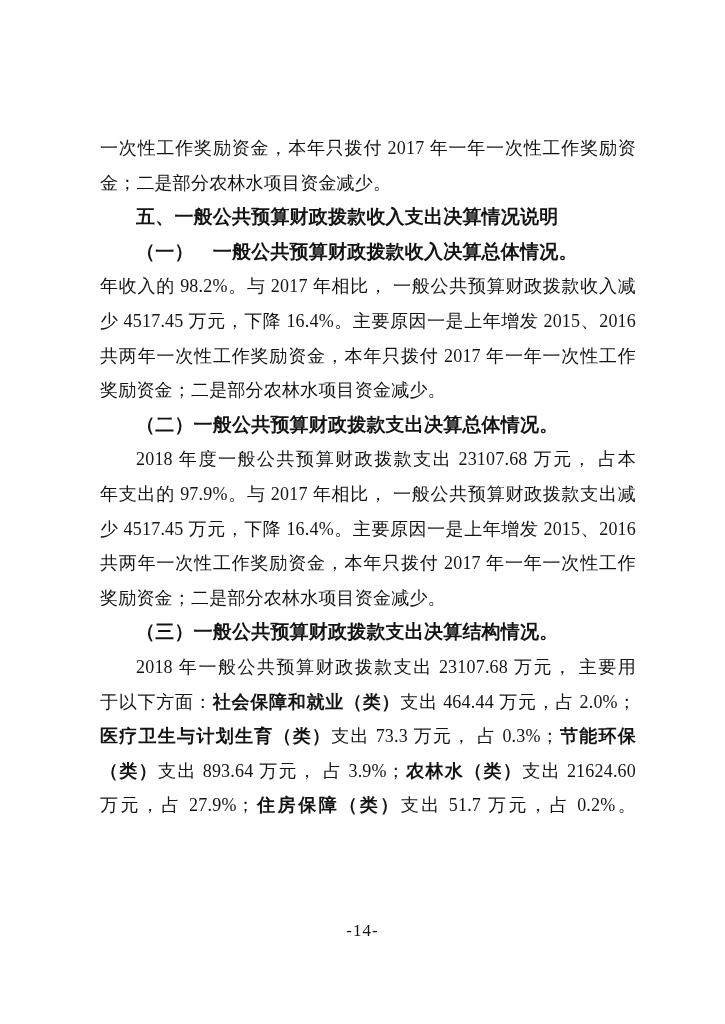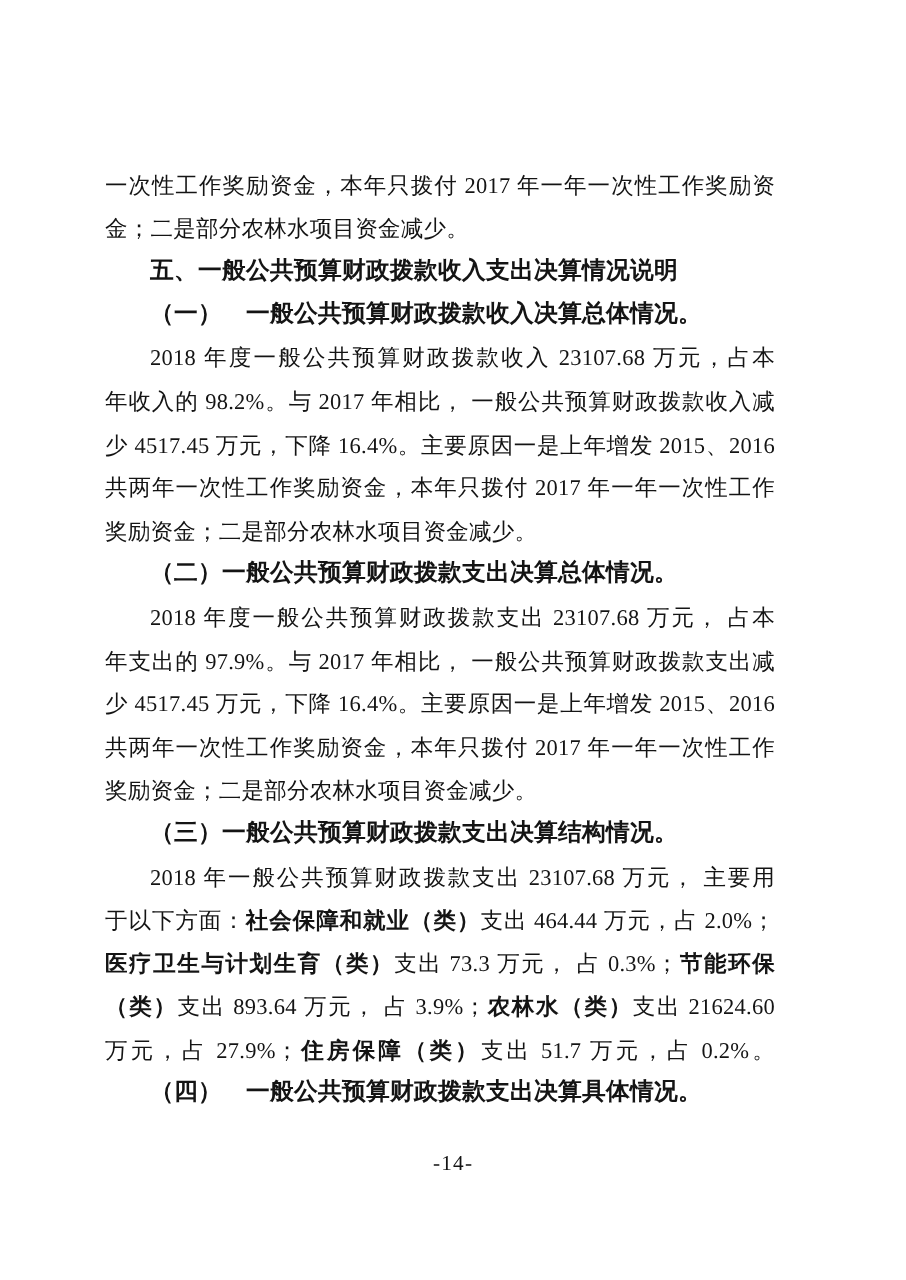--- a/index.html
+++ b/index.html
@@ -11,21 +11,21 @@
     position: relative;
     width: 725px;
     height: 1024px;
     background: #ffffff;
     color: #141414;
     font-family: "Liberation Serif", "DejaVu Serif", serif;
     overflow: hidden;
   }
   .content {
     position: absolute;
-    left: 84px;
+    left: 100px;
     top: 131px;
     width: 536px;
   }
   .line {
     font-size: 18px;
     line-height: 34.6px;
     height: 34.6px;
     letter-spacing: 0.2px;
   }
   .line.justify {
@@ -56,33 +56,31 @@
 </style>
 </head>
 <body>
 
 <div class="page">
   <div class="content" id="doc-body">
       <div class="line justify"><span class="seg">一次性工作奖励资金，本年只拨付 2017 年一年一次性工作奖励资</span></div>
       <div class="line"><span class="seg">金；二是部分农林水项目资金减少。</span></div>
       <div class="line indent heading"><span class="seg-bold">五、一般公共预算财政拨款收入支出决算情况说明</span></div>
       <div class="line indent heading"><span class="seg-bold">（一）　一般公共预算财政拨款收入决算总体情况。</span></div>
-      <div class="line justify indent"><span class="seg">2018 年度一般公共预算财政拨款收入 23107.68 万元，占本</span></div>
       <div class="line justify"><span class="seg">年收入的 98.2%。与 2017 年相比， 一般公共预算财政拨款收入减</span></div>
       <div class="line justify"><span class="seg">少 4517.45 万元，下降 16.4%。主要原因一是上年增发 2015、2016</span></div>
       <div class="line justify"><span class="seg">共两年一次性工作奖励资金，本年只拨付 2017 年一年一次性工作</span></div>
       <div class="line"><span class="seg">奖励资金；二是部分农林水项目资金减少。</span></div>
       <div class="line indent heading"><span class="seg-bold">（二）一般公共预算财政拨款支出决算总体情况。</span></div>
       <div class="line justify indent"><span class="seg">2018 年度一般公共预算财政拨款支出 23107.68 万元， 占本</span></div>
       <div class="line justify"><span class="seg">年支出的 97.9%。与 2017 年相比， 一般公共预算财政拨款支出减</span></div>
       <div class="line justify"><span class="seg">少 4517.45 万元，下降 16.4%。主要原因一是上年增发 2015、2016</span></div>
       <div class="line justify"><span class="seg">共两年一次性工作奖励资金，本年只拨付 2017 年一年一次性工作</span></div>
       <div class="line"><span class="seg">奖励资金；二是部分农林水项目资金减少。</span></div>
       <div class="line indent heading"><span class="seg-bold">（三）一般公共预算财政拨款支出决算结构情况。</span></div>
       <div class="line justify indent"><span class="seg">2018 年一般公共预算财政拨款支出 23107.68 万元， 主要用</span></div>
       <div class="line justify"><span class="seg">于以下方面：</span><span class="seg-bold">社会保障和就业（类）</span><span class="seg">支出 464.44 万元，占 2.0%；</span></div>
       <div class="line justify"><span class="seg-bold">医疗卫生与计划生育（类）</span><span class="seg">支出 73.3 万元， 占 0.3%；</span><span class="seg-bold">节能环保</span></div>
       <div class="line justify"><span class="seg-bold">（类）</span><span class="seg">支出 893.64 万元， 占 3.9%；</span><span class="seg-bold">农林水（类）</span><span class="seg">支出 21624.60</span></div>
       <div class="line justify"><span class="seg">万元，占 27.9%；</span><span class="seg-bold">住房保障（类）</span><span class="seg">支出 51.7 万元，占 0.2%。</span></div>
-      <div class="line indent heading"><span class="seg-bold">（四）　一般公共预算财政拨款支出决算具体情况。</span></div>
     </div>
   <div class="page-number">-14-</div>
 </div>
 
 </body></html>

